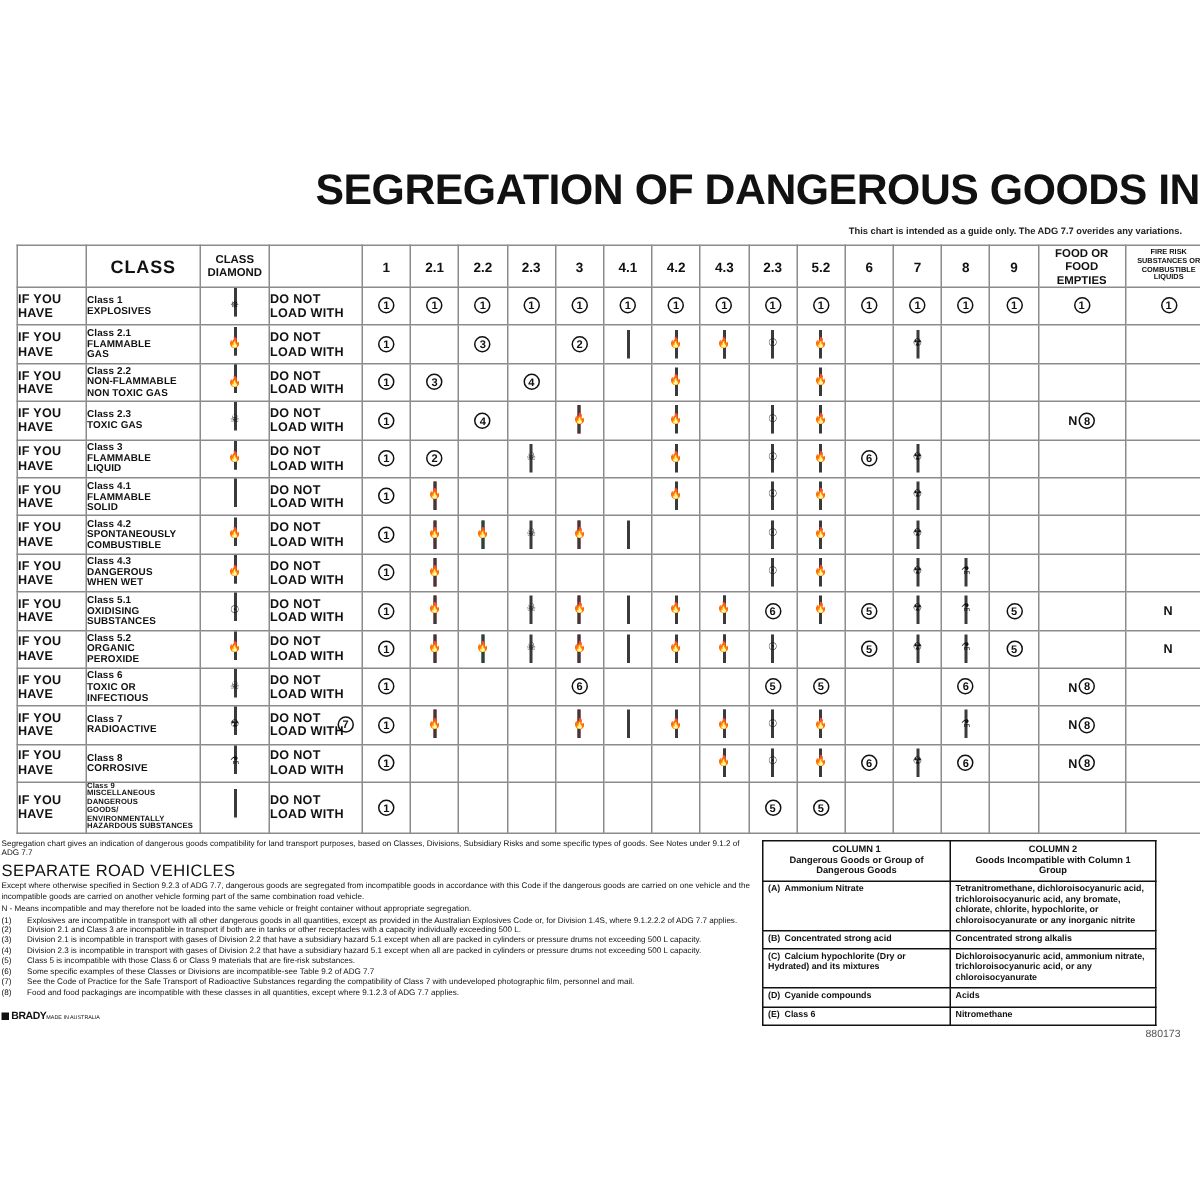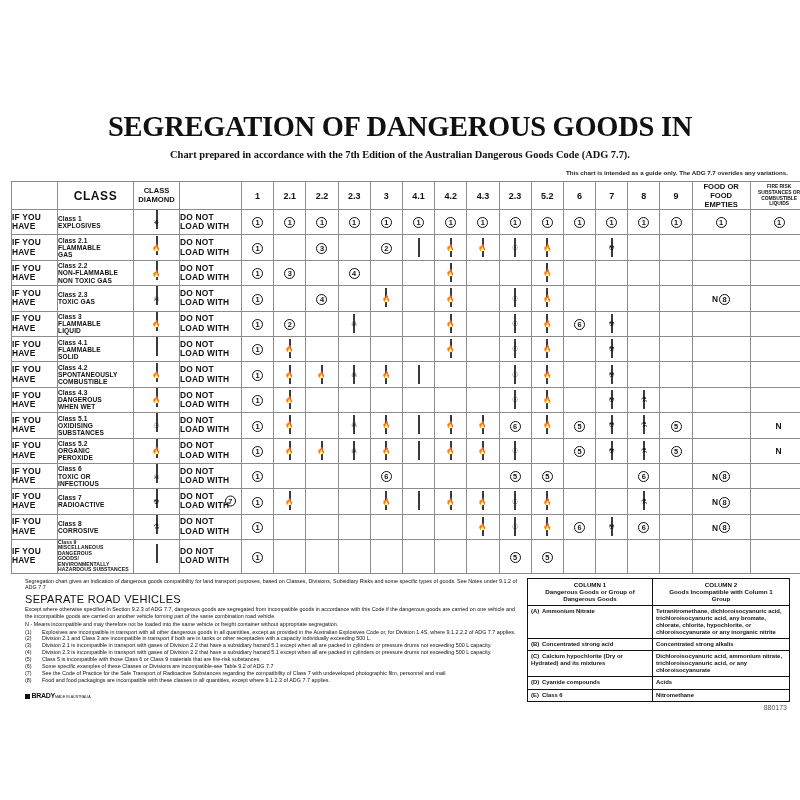--- a/index.html
+++ b/index.html
@@ -7,21 +7,21 @@
   body {
     width:800px; height:800px;
     background:#fff;
     font-family:"Liberation Sans", sans-serif;
     color:#111;
     overflow:hidden;
   }
   #page { position:relative; width:800px; height:800px; background:#ffffff; }
 
   
-  .title-block { padding-top:112px; text-align:center;font-family:Liberation Serif, serif; }
+  .title-block { padding-top:112px; text-align:right; }
   .title-line {
     font-size:28.5px; font-weight:bold; letter-spacing:-0.3px;
     line-height:30px; color:#111;
   }
   .subtitle {
     margin-top:7px; font-size:10.4px; font-weight:bold; color:#111;
   }
   .guide-note {
     margin-top:9px; text-align:right; padding-right:12px;
     font-size:6.2px; font-weight:bold; color:#222;
@@ -125,21 +125,21 @@
   }
   .f-misc .sq::before{
     content:""; position:absolute; left:0; top:0; width:100%; height:50%;
     background:repeating-linear-gradient(90deg,#111 0 1.4px,#fff 1.4px 3px);
   }
 
   .glyph-dark { color:#111; }
   .glyph-light { color:#fff; }
 
   
-  .footer { display:flex; margin:4px 11px 0 25px; gap:7px; }
+  .footer { display:flex; margin:4px 11px 0 1px; gap:7px; }
   .notes { width:500px; }
   .note-intro { font-size:5.4px; line-height:6.4px; color:#111; }
   .sec-head { font-size:11px; font-weight:normal; letter-spacing:0.3px; margin:3px 0 1px; }
   .note-body { font-size:5.4px; line-height:6.4px; }
   .note-line { font-size:5.4px; line-height:6.4px; margin-top:2px; }
   ol.exlist { list-style:none; margin:1px 0 0; padding:0; }
   ol.exlist li { display:flex; font-size:5.4px; line-height:6.3px; margin-bottom:0.6px; }
   ol.exlist li .ix { width:17px; flex:none; }
   .brady { margin-top:9px; font-size:7px; font-weight:bold; letter-spacing:-0.3px; }
   .brady .mk { font-size:3.6px; font-weight:normal; letter-spacing:0; }
@@ -159,21 +159,20 @@
   .tagc { display:inline-block; width:11px; }
   .code-id { font-size:7px; color:#555; text-align:right; margin:2px 13px 0 0; }
 </style>
 </head>
 <body>
 
 <div id="page">
 
   <div class="title-block">
     <div class="title-line">SEGREGATION OF DANGEROUS GOODS IN</div>
-    <div class="subtitle">Chart prepared in accordance with the 7th Edition of the Australian Dangerous Goods Code (ADG 7.7).</div>
   </div>
   <div class="guide-note">This chart is intended as a guide only. The ADG 7.7 overides any variations.</div>
 
   <div class="matrix-wrap">
     <table class="matrix">
       <colgroup>
         <col class="c-ifyou">
           <col class="c-class">
           <col class="c-diamond">
           <col class="c-dnlw">

